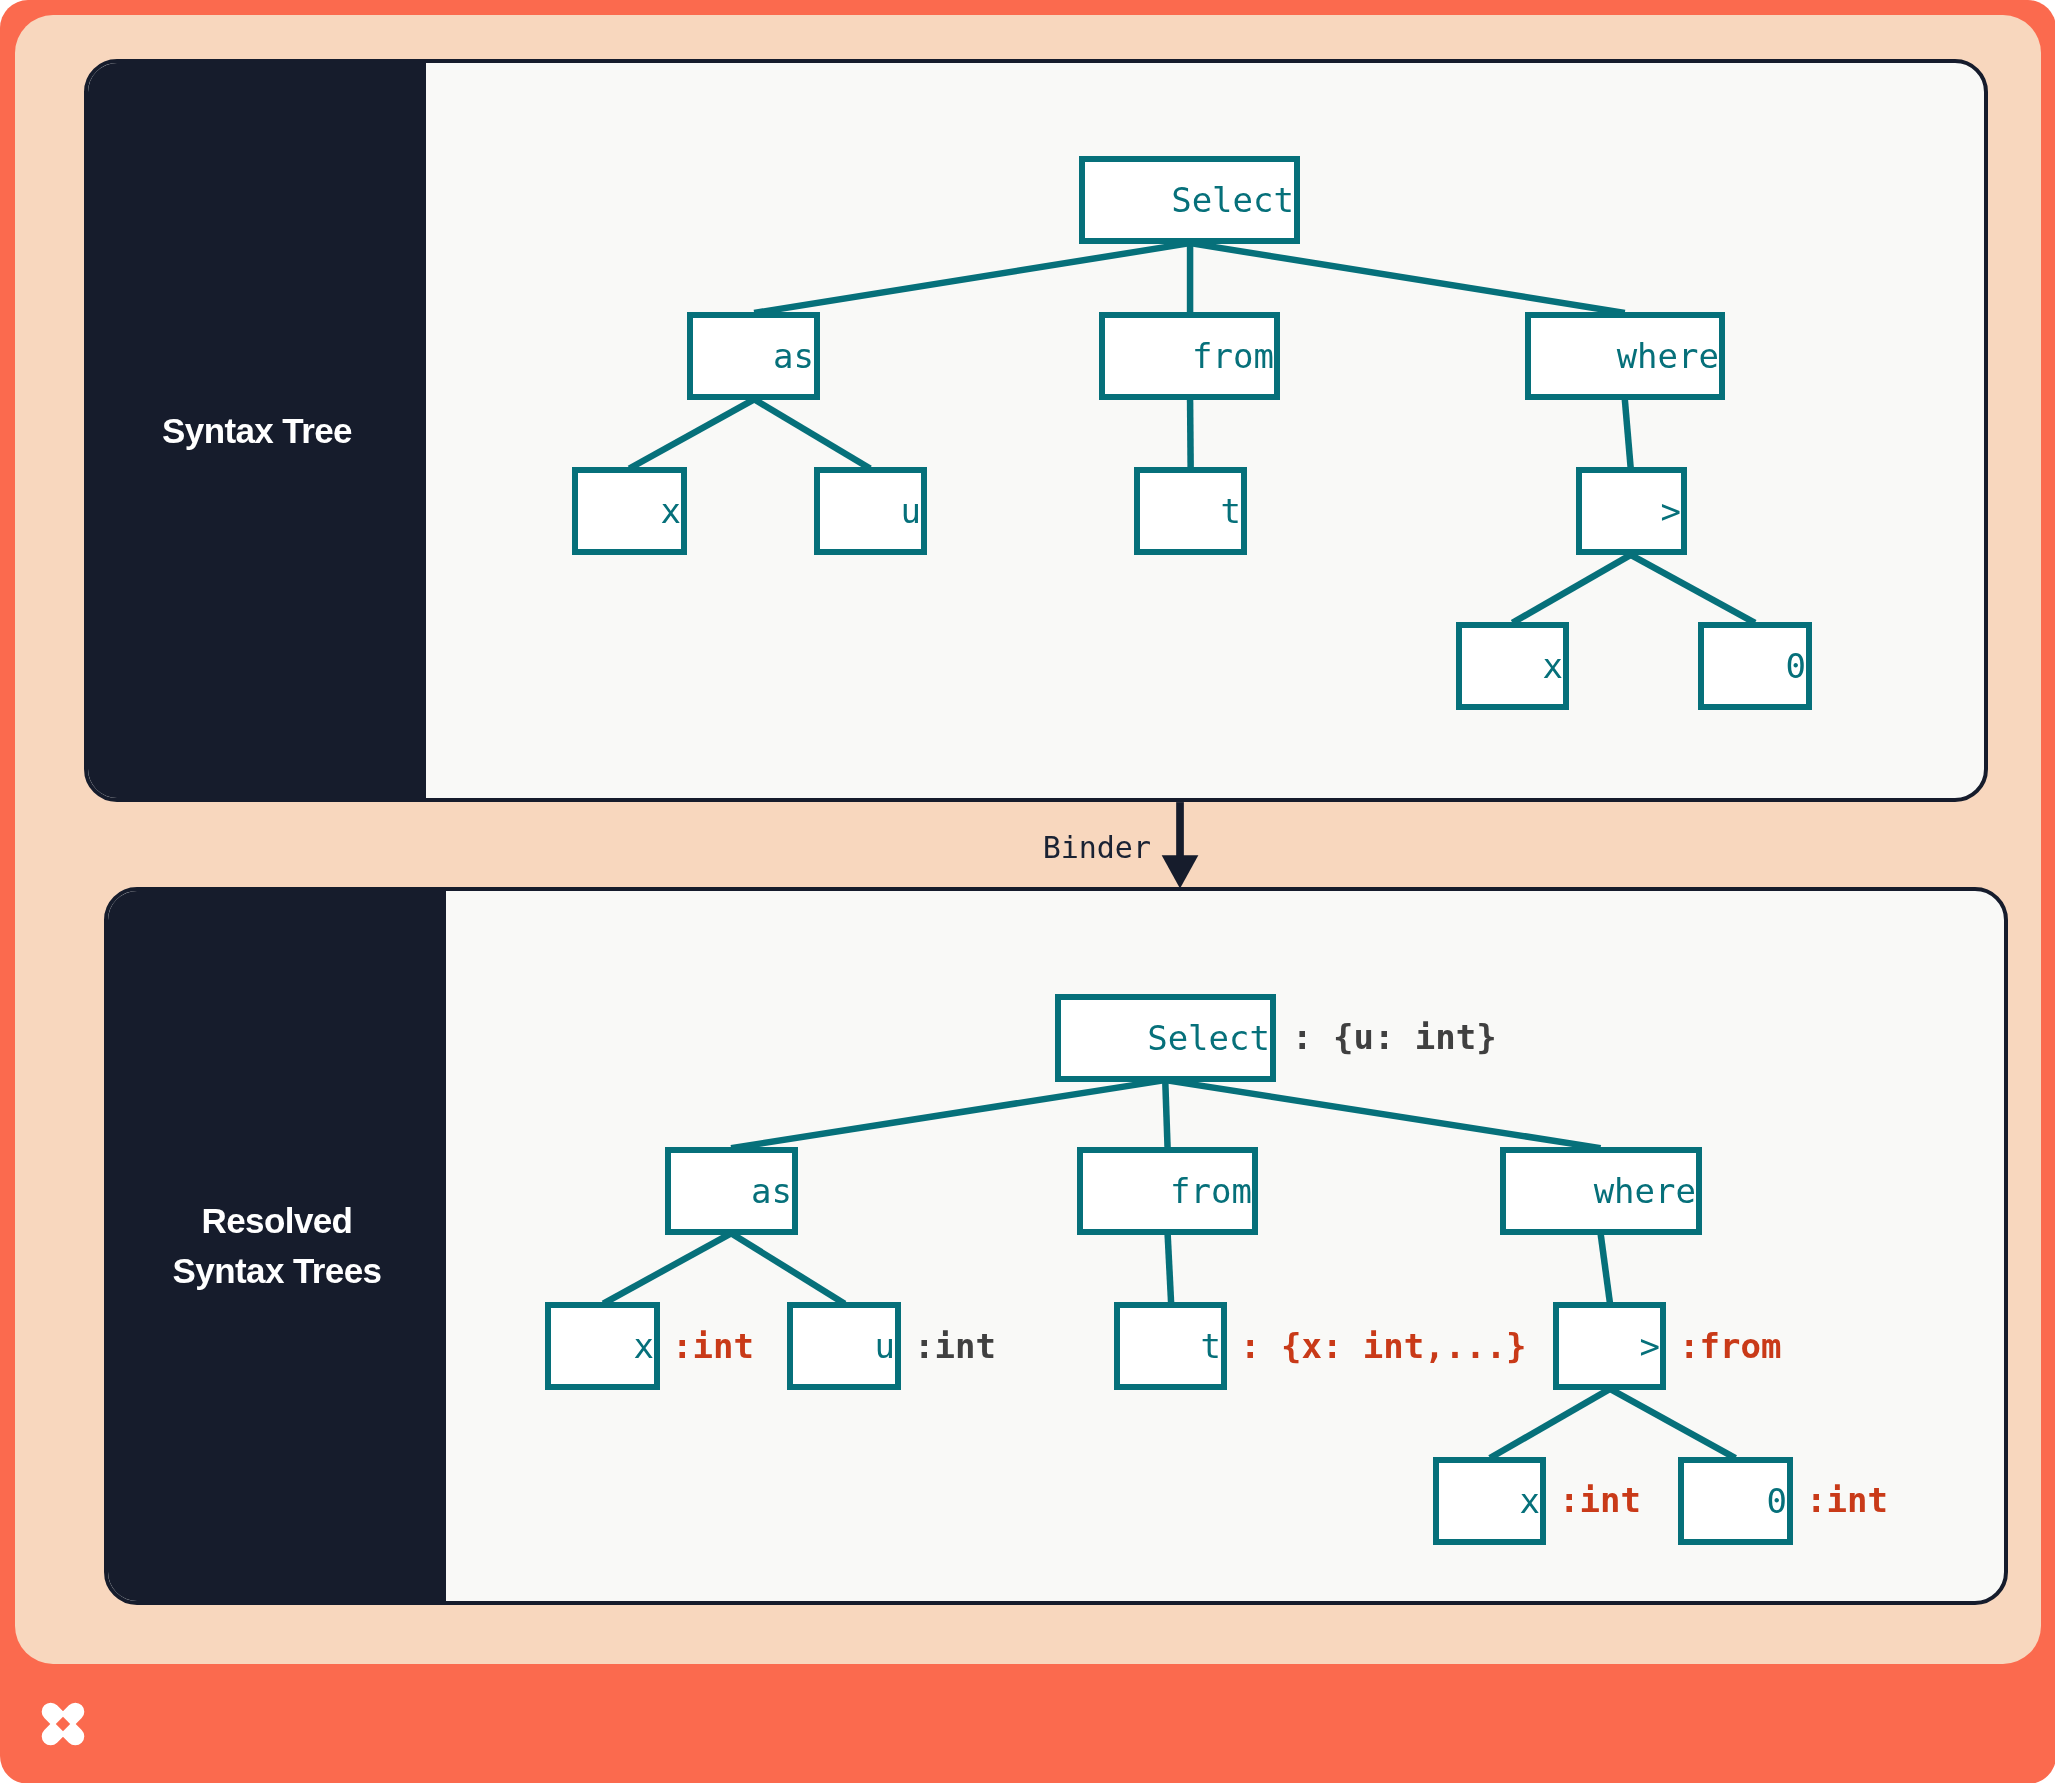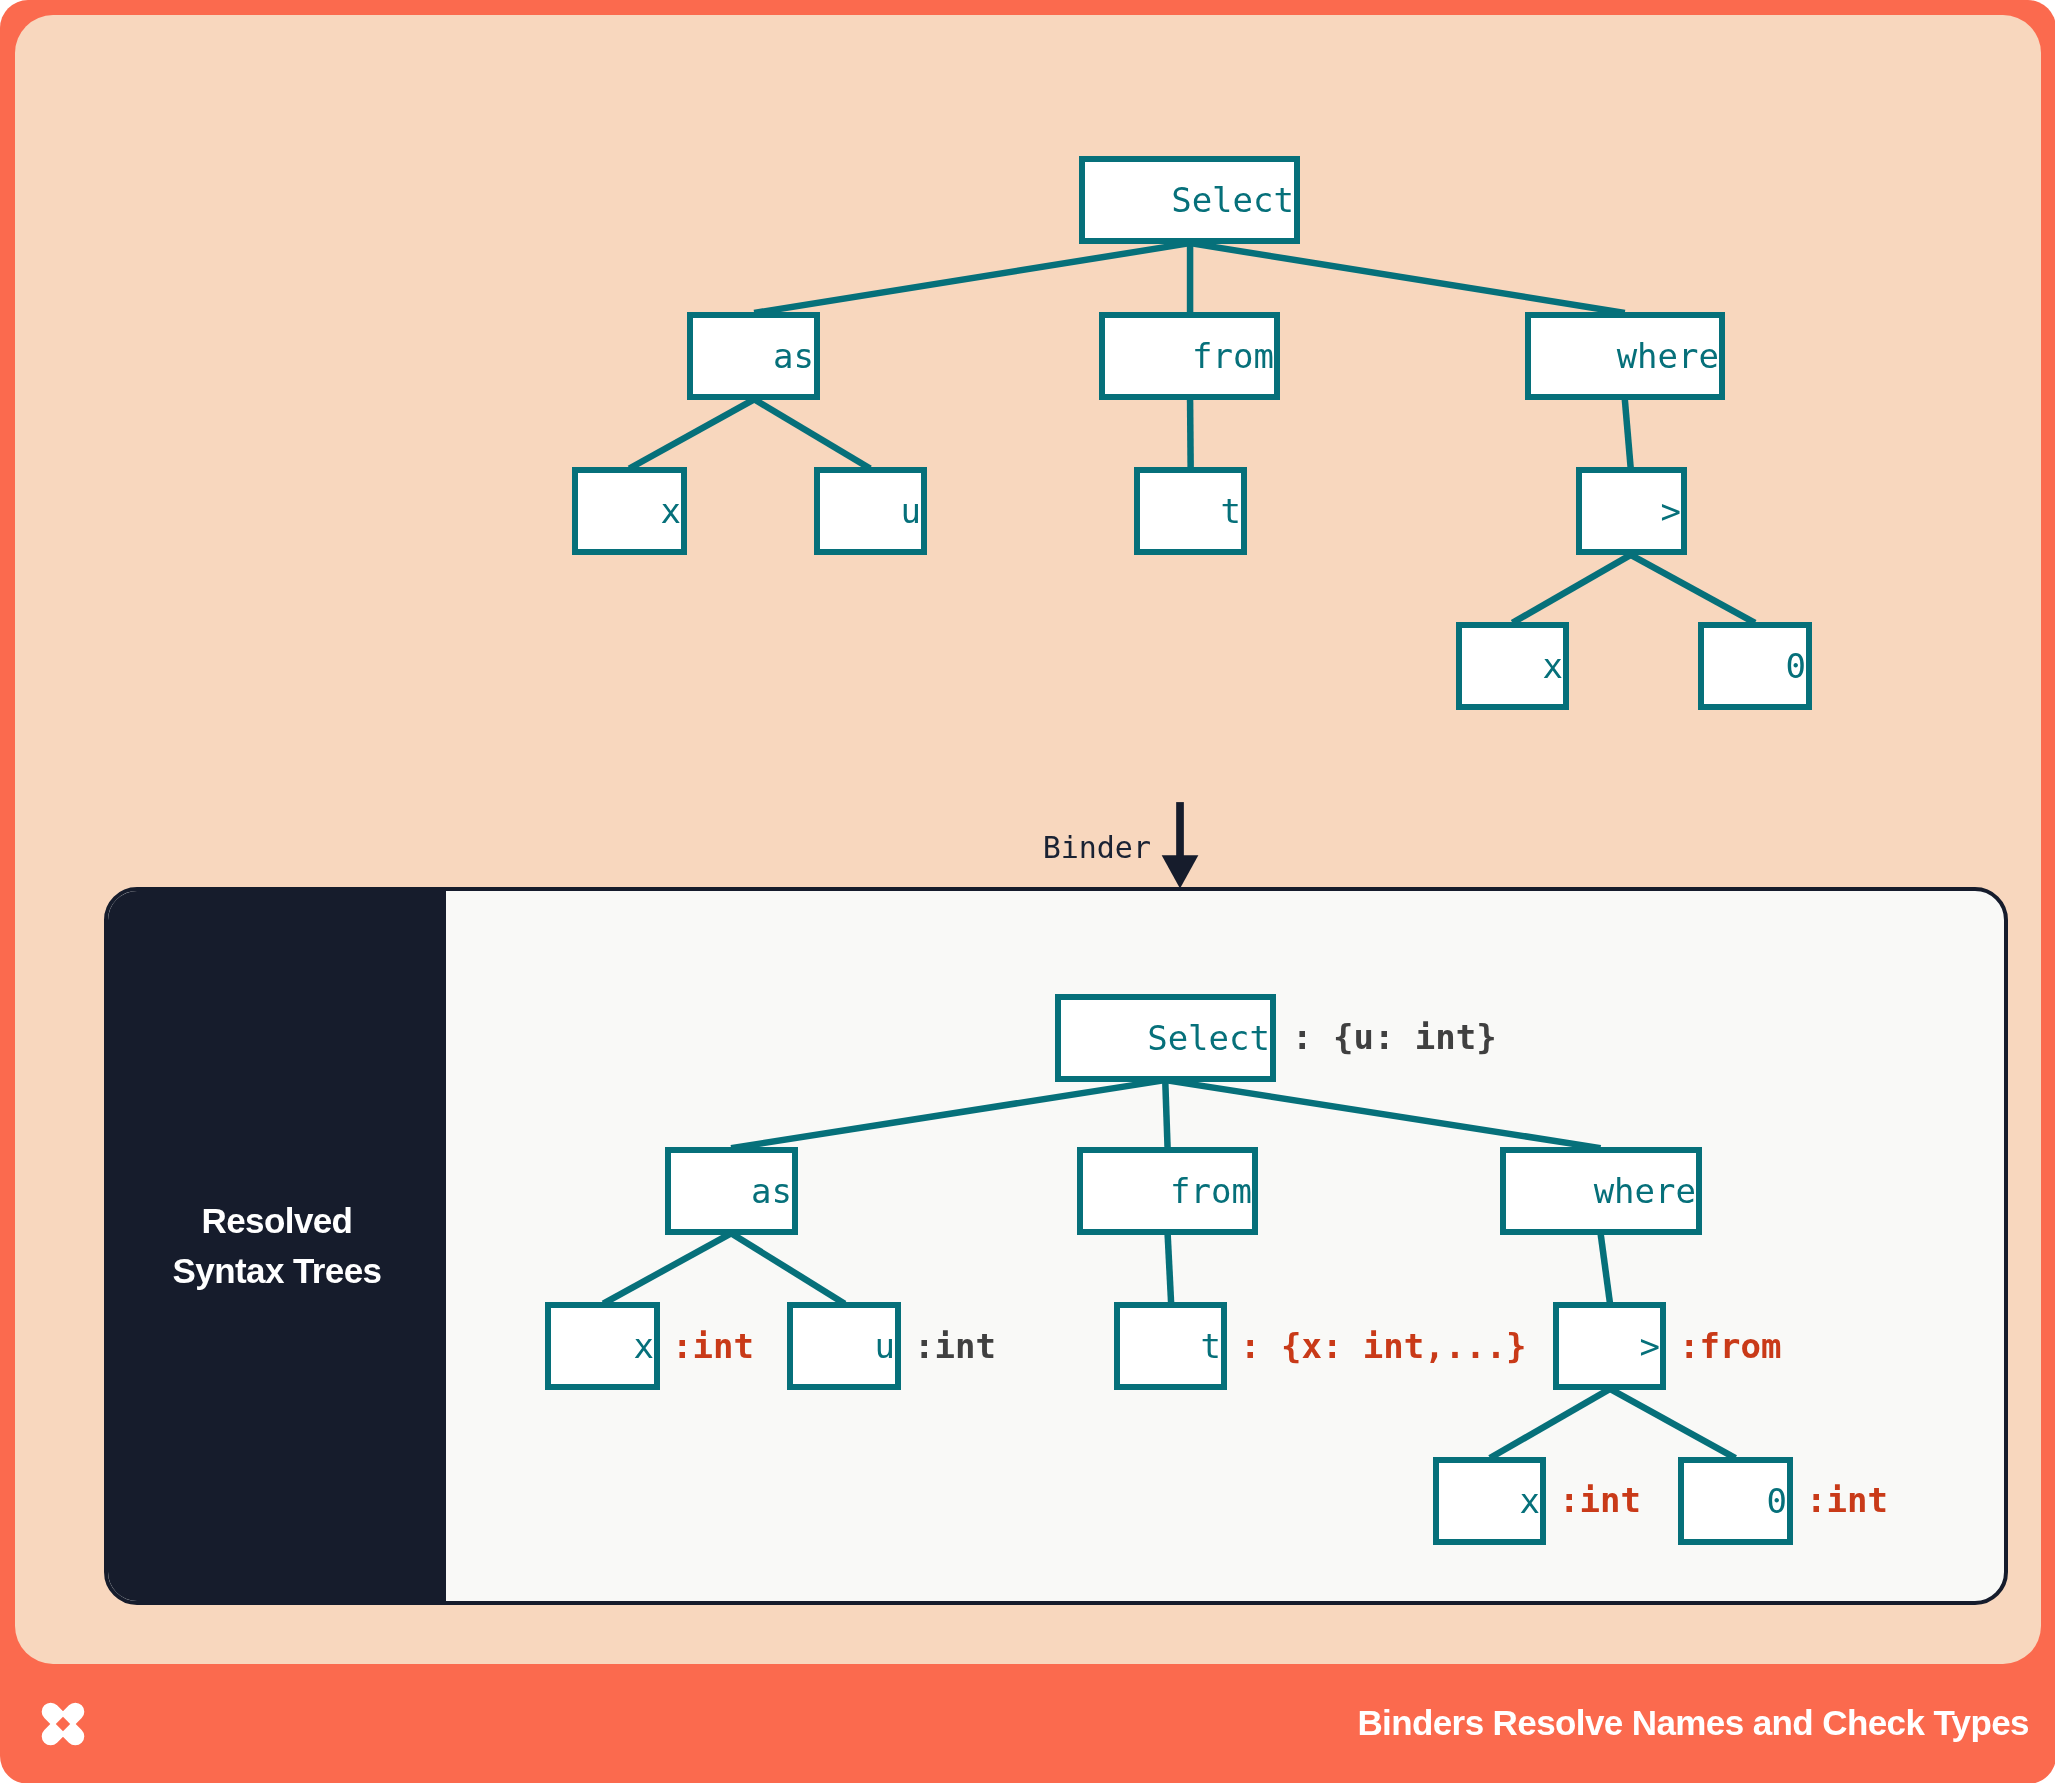--- a/index.html
+++ b/index.html
@@ -53,20 +53,25 @@
   }
   .logo{position:absolute;left:33px;top:1694px;width:60px;height:60px;}
 </style>
 </head>
 <body>
 
 <div class="canvas">
 
   <div class="peach"></div>
 
+  <div class="panel panel-syntax">
+    <div class="sidebar">
+      <div class="sidebar-label">Syntax Tree</div>
+    </div>
+  </div>
 
   <div class="panel panel-resolved">
     <div class="sidebar">
       <div class="sidebar-label">
         <div>Resolved</div>
         <div>Syntax Trees</div>
       </div>
     </div>
   </div>
 
@@ -140,16 +145,15 @@
   <div class="node" style="left:1678px;top:1457px;width:115px;height:88px;"><span>0</span></div>
   <div class="ann ann-red" style="left:1806px;top:1500px;">:int</div>
 
   <svg class="logo" viewBox="0 0 100 100">
     <g fill="#FFFFFF">
       <rect x="6" y="35" width="88" height="30" rx="15" transform="rotate(45 50 50)"></rect>
       <rect x="6" y="35" width="88" height="30" rx="15" transform="rotate(-45 50 50)"></rect>
     </g>
     <rect x="41.5" y="41.5" width="17" height="17" fill="#FB6A4E" transform="rotate(45 50 50)"></rect>
   </svg>
-  <div class="footer-title">Binders Resolve Names and Check Types</div>
 
 </div>
 
 
 </body></html>

